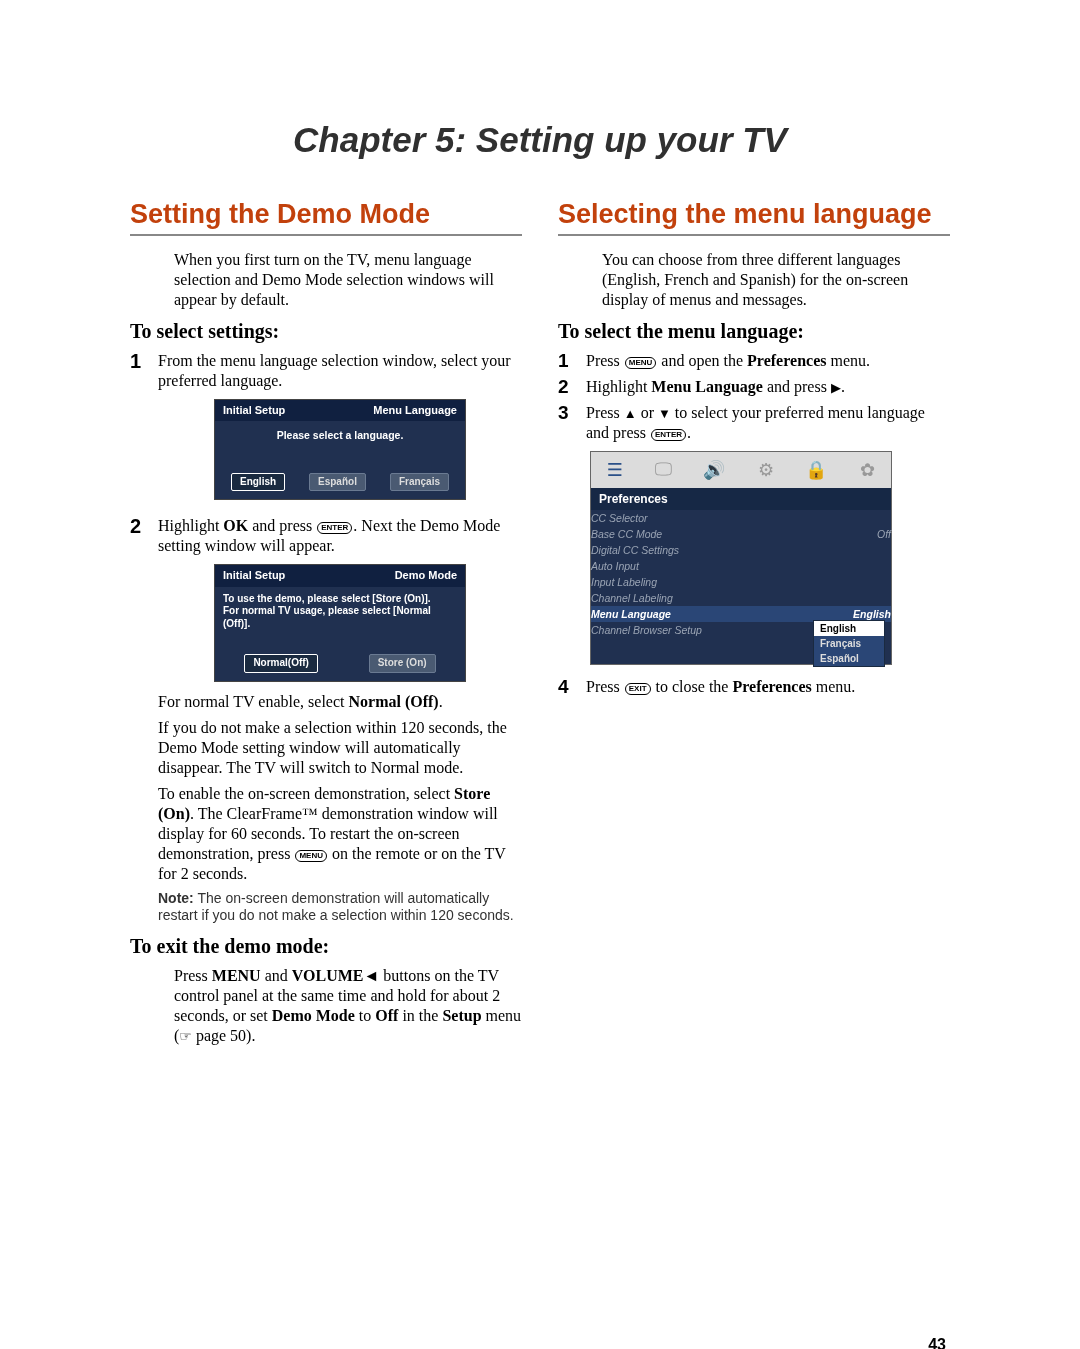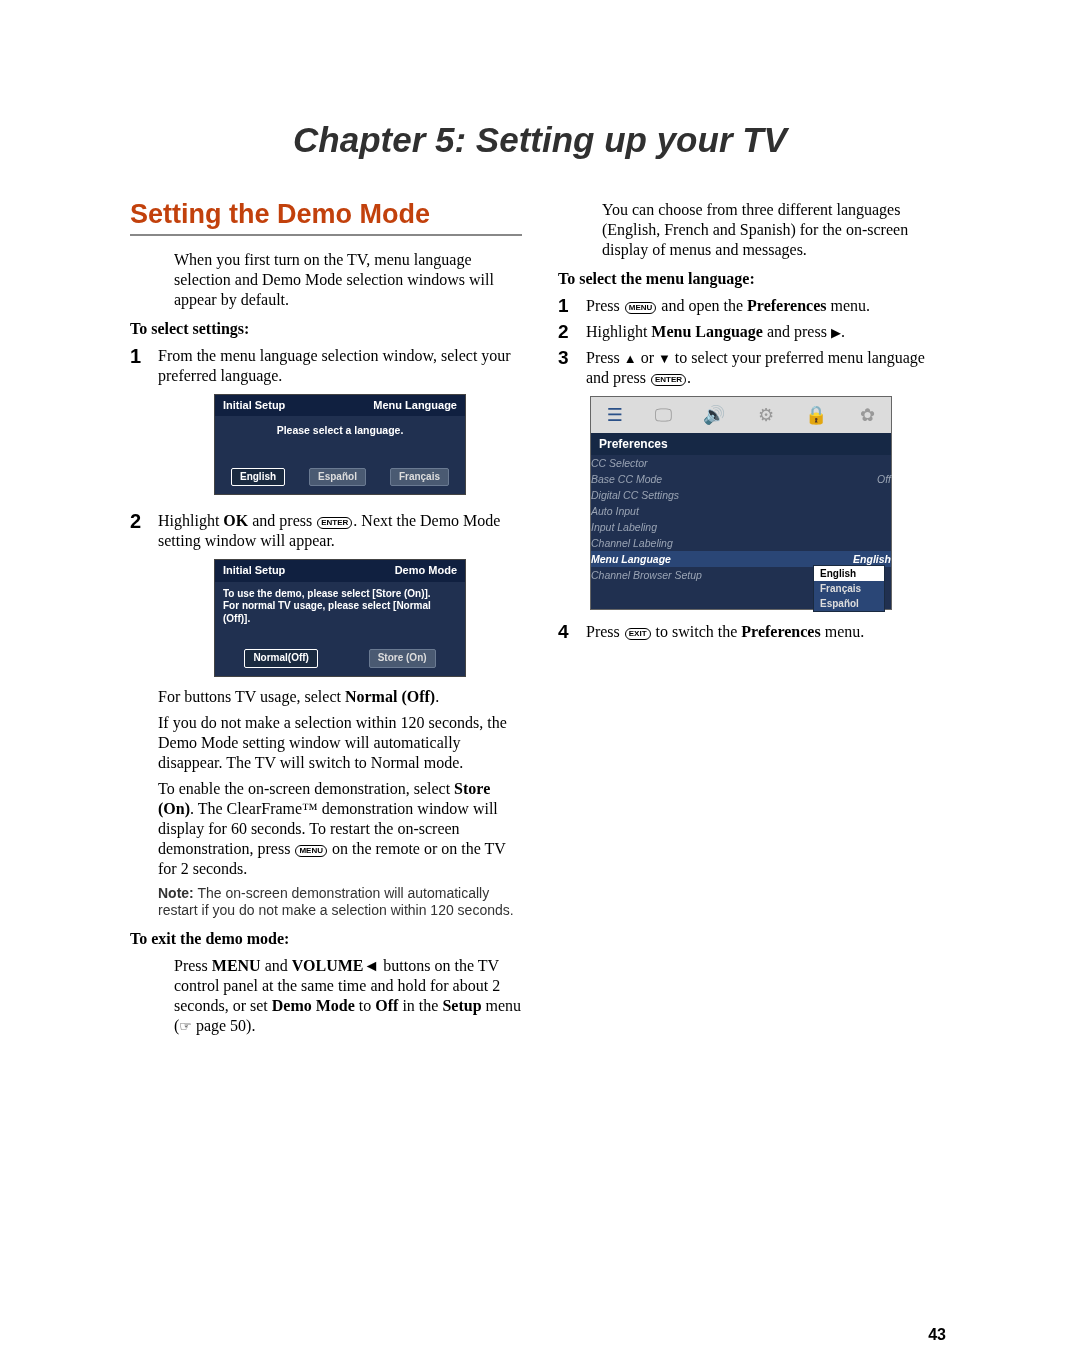--- a/index.html
+++ b/index.html
@@ -42,21 +42,21 @@
     line-height: 1.1;
   }
   .body-text {
     font-size: 16px;
     line-height: 1.25;
     margin-bottom: 10px;
     margin-left: 44px;
   }
   .sub-heading {
     font-weight: bold;
-    font-size: 16px;
+    font-size: 20px;
     margin-top: 10px;
     margin-bottom: 8px;
   }
   .step {
     display: flex;
     align-items: flex-start;
     gap: 10px;
     margin-bottom: 6px;
   }
   .step-num {
@@ -262,39 +262,40 @@
               <div>To use the demo, please select [Store (On)].</div>
               <div>For normal TV usage, please select [Normal (Off)].</div>
             </div>
             <div class="setup-buttons">
               <span class="setup-btn selected">Normal(Off)</span>
               <span class="setup-btn">Store (On)</span>
             </div>
           </div>
 
           <div class="para">
-            <span>For buttons TV usage, select </span><span class="bold">Normal (Off)</span><span>.</span>
+            <span>For normal TV enable, select </span><span class="bold">Normal (Off)</span><span>.</span>
           </div>
           <div class="para">If you do not make a selection within 120 seconds, the Demo Mode setting window will automatically disappear. The TV will switch to Normal mode.</div>
           <div class="para">
             <span>To enable the on-screen demonstration, select </span><span class="bold">Store (On)</span><span>. The ClearFrame™ demonstration window will display for 60 seconds. To restart the on-screen demonstration, press </span><span class="key-btn">MENU</span><span> on the remote or on the TV for 2 seconds.</span>
           </div>
           <div class="note-block">
             <span class="bold">Note:</span><span> The on-screen demonstration will automatically restart if you do not make a selection within 120 seconds.</span>
           </div>
         </div>
       </div>
 
       <div class="sub-heading">To exit the demo mode:</div>
       <div class="body-text">
         <span>Press </span><span class="bold">MENU</span><span> and </span><span class="bold">VOLUME</span><span style="font-family:Arial;">◄</span><span> buttons on the TV control panel at the same time and hold for about 2 seconds, or set </span><span class="bold">Demo Mode</span><span> to </span><span class="bold">Off</span><span> in the </span><span class="bold">Setup</span><span> menu (</span><span class="pointer">☞</span><span> page 50).</span>
       </div>
     </div>
 
     <div class="col">
+      <div class="section-title">Selecting the menu language</div>
       <div class="body-text">You can choose from three different languages (English, French and Spanish) for the on-screen display of menus and messages.</div>
       <div class="sub-heading">To select the menu language:</div>
 
       <div class="step">
         <div class="step-num small">1</div>
         <div class="step-body">
           <span>Press </span><span class="key-btn">MENU</span><span> and open the </span><span class="bold">Preferences</span><span> menu.</span>
         </div>
       </div>
       <div class="step">
@@ -360,20 +361,20 @@
               <span>Channel Browser Setup</span>
               <span></span>
             </div>
           <div style="height:26px;"></div>
         </div>
       </div>
 
       <div class="step">
         <div class="step-num small">4</div>
         <div class="step-body">
-          <span>Press </span><span class="key-btn">EXIT</span><span> to switch the </span><span class="bold">Preferences</span><span> menu.</span>
+          <span>Press </span><span class="key-btn">EXIT</span><span> to close the </span><span class="bold">Preferences</span><span> menu.</span>
         </div>
       </div>
     </div>
   </div>
 
   <div class="page-num">43</div>
 </div>
 
 </body></html>

